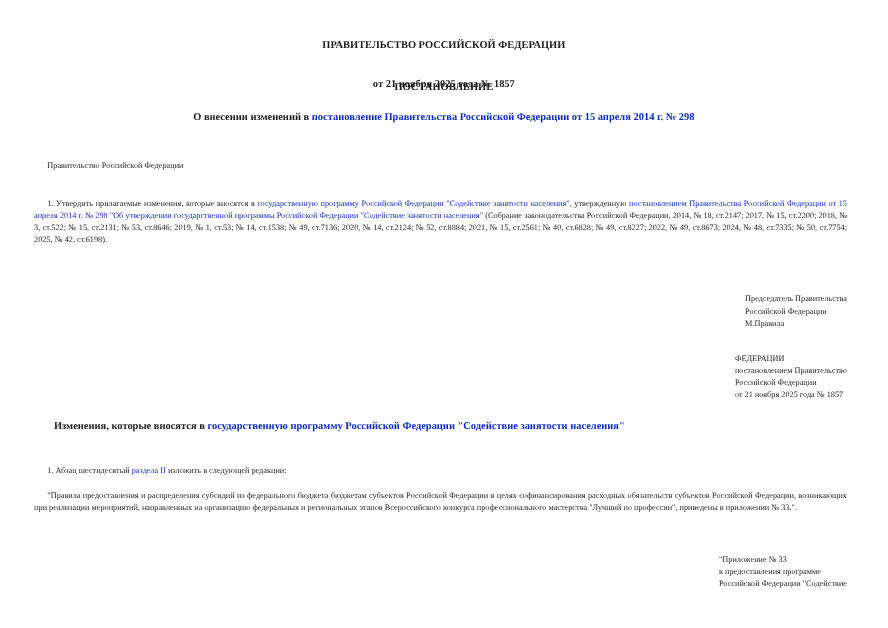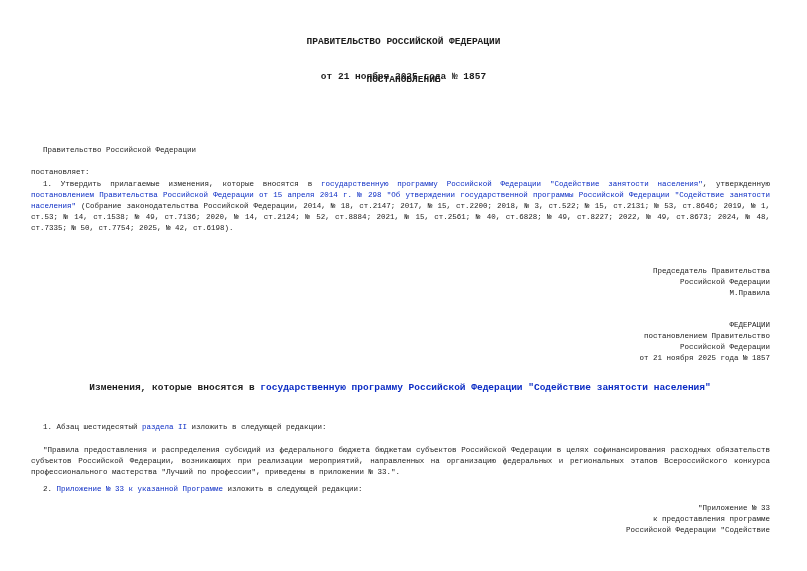--- a/index.html
+++ b/index.html
@@ -6,46 +6,48 @@
     --link:#0b2cc4;
     --ink:#1c1c1c;
     --bg:#ffffff;
   }
   html,body{margin:0;padding:0;background:var(--bg);}
   .page{
     position:relative;
     width:807px;height:571px;
     background:var(--bg);
     color:var(--ink);
-    font-family:Liberation Mono, monospace;
+    font-family:Liberation Serif, serif;
     overflow:hidden;
   }
   .abs{position:absolute;}
   .center{left:0;right:0;text-align:center;}
   .bold{font-weight:bold;}
   .h{font-size:9.5px;line-height:12px;}
   .body-text{font-size:7.5px;line-height:11px;}
   .para{left:31px;right:37px;text-align:justify;text-indent:12px;}
   .noindent{text-indent:0;}
-  .right-block{right:37px;text-align:right;}
-  .heading-wrap{left:30px;right:37px;text-align:center;}
+  .right-block{right:37px;text-align:left;}
+  .heading-wrap{left:49px;right:37px;}
   a.doc-link{color:var(--link);text-decoration:none;cursor:pointer;}
 </style>
 </head>
 <body>
 
 <div class="page">
 
   <div class="abs center bold h" style="top:36px;">ПРАВИТЕЛЬСТВО РОССИЙСКОЙ ФЕДЕРАЦИИ</div>
   <div class="abs center bold h" style="top:74px;">ПОСТАНОВЛЕНИЕ</div>
   <div class="abs center bold h" style="top:71px;">от 21 ноября 2025 года № 1857</div>
 
+  <div class="abs center bold h" style="top:101px;">
+    <span>О внесении изменений в </span><a class="doc-link">постановление Правительства Российской Федерации от 15 апреля 2014 г. № 298</a>
+  </div>
 
   <div class="abs para noindent body-text" style="top:145px; text-indent:12px;">Правительство Российской Федерации</div>
-  <div class="abs para noindent body-text" style="top:167px;">постановляет:</div>
 
   <div class="abs para body-text" style="top:179px;">
     <span>1. Утвердить прилагаемые изменения, которые вносятся в </span><a class="doc-link">государственную программу Российской Федерации "Содействие занятости населения"</a><span>, утвержденную </span><a class="doc-link">постановлением Правительства Российской Федерации от 15 апреля 2014 г. № 298 "Об утверждении государственной программы Российской Федерации "Содействие занятости населения"</a><span> (Собрание законодательства Российской Федерации, 2014, № 18, ст.2147; 2017, № 15, ст.2200; 2018, № 3, ст.522; № 15, ст.2131; № 53, ст.8646; 2019, № 1, ст.53; № 14, ст.1538; № 49, ст.7136; 2020, № 14, ст.2124; № 52, ст.8884; 2021, № 15, ст.2561; № 40, ст.6828; № 49, ст.8227; 2022, № 49, ст.8673; 2024, № 48, ст.7335; № 50, ст.7754; 2025, № 42, ст.6198).</span>
   </div>
 
 
   <div class="abs right-block body-text" style="top:266px;">
     <div>Председатель Правительства</div>
     <div>Российской Федерации</div>
     <div>М.Правила</div>
@@ -61,23 +63,20 @@
   <div class="abs heading-wrap bold h" style="top:382px;">
     <span>Изменения, которые вносятся в </span><a class="doc-link">государственную программу Российской Федерации "Содействие занятости населения"</a>
   </div>
 
   <div class="abs para body-text" style="top:422px;">
     <span>1. Абзац шестидесятый </span><a class="doc-link">раздела II</a><span> изложить в следующей редакции:</span>
   </div>
 
   <div class="abs para body-text" style="top:445px;">"Правила предоставления и распределения субсидий из федерального бюджета бюджетам субъектов Российской Федерации в целях софинансирования расходных обязательств субъектов Российской Федерации, возникающих при реализации мероприятий, направленных на организацию федеральных и региональных этапов Всероссийского конкурса профессионального мастерства "Лучший по профессии", приведены в приложении № 33.".</div>
 
-  <div class="abs para body-text" style="top:484px;">
-    <span>2. </span><a class="doc-link">Приложение № 33 к указанной Программе</a><span> изложить в следующей редакции:</span>
-  </div>
 
   <div class="abs right-block body-text" style="top:503px;">
     <div>"Приложение № 33</div>
     <div>к предоставления программе</div>
     <div>Российской Федерации "Содействие</div>
   </div>
 
 </div>
 
 </body></html>

